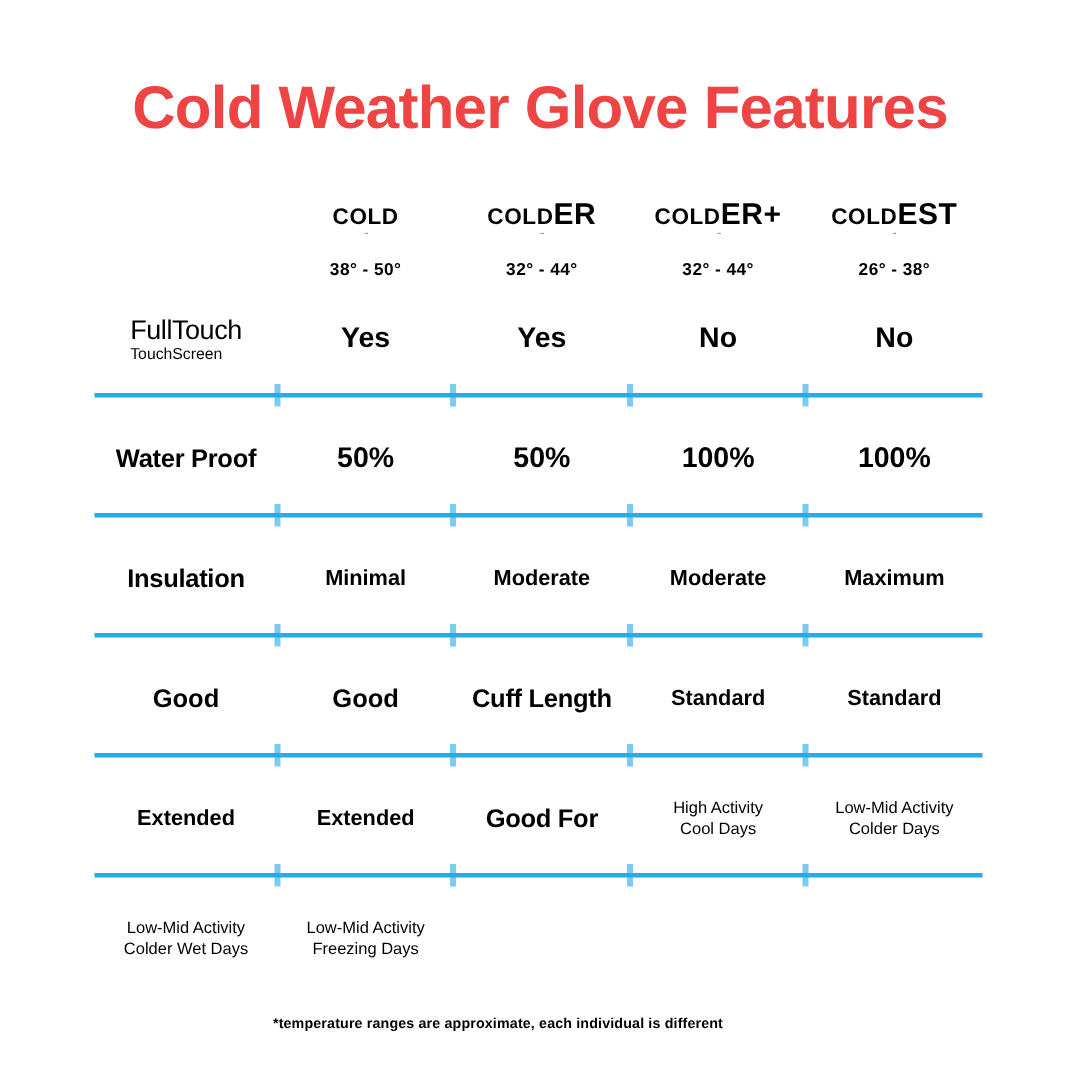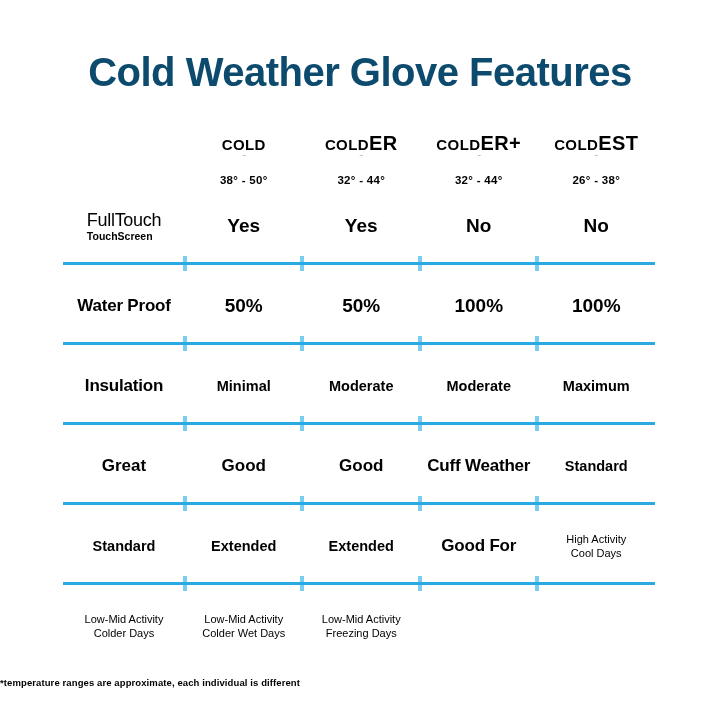--- a/index.html
+++ b/index.html
@@ -4,53 +4,53 @@
 <style>
   html,body { margin:0; padding:0; }
   body {
     width:720px; height:720px; background:#ffffff;
     font-family:"Liberation Sans", sans-serif; color:#000;
     position:relative; overflow:hidden;
   }
   .title {
     position:absolute; top:50px; left:0; width:720px;
     text-align:center; font-size:40px; font-weight:900;
-    letter-spacing:-0.5px; color:#0c4a6e;
+    letter-spacing:-0.5px; color:#ef4444;
   }
   .table {
     position:absolute; left:63px; top:128px; width:592px; height:538px;
   }
   .grid {
     display:grid;
     grid-template-columns:122px repeat(4,117.5px);
     grid-template-rows:58px repeat(6,80px);
     width:592px; height:538px;
   }
   .cell { display:flex; align-items:center; justify-content:center; text-align:center; }
   .hdr { flex-direction:column; justify-content:flex-start; padding-top:5px; }
   .col-name { font-weight:700; letter-spacing:0.4px; line-height:1; white-space:nowrap; }
   .col-name .base { font-size:15px; }
   .col-name .suffix { font-size:20px; }
   .therm { margin-top:2px; }
   .temp-range { font-size:11.5px; font-weight:800; letter-spacing:0.3px; margin-top:18px;text-align:right; }
   .row-label { font-size:17px; font-weight:800; letter-spacing:-0.2px; }
   .ft-block { text-align:left; }
   .ft-main { font-size:18px; font-weight:400; letter-spacing:-0.3px; line-height:1; }
-  .ft-sub { font-size:10.5px; font-weight:700; margin-top:1px; }
+  .ft-sub { font-size:10.5px; font-weight:400; margin-top:1px; }
   .val-lg { font-size:19px; font-weight:700; }
   .val-md { font-size:17px; font-weight:700; }
   .val-sm { font-size:14.5px; font-weight:700; }
   .val-xs { font-size:11px; font-weight:400; line-height:1.3; }
   .divider { position:absolute; left:0; width:592px; height:3px; }
   .divider .line { position:absolute; left:0; top:0; width:592px; height:3px; background:#29abe2; z-index:2; }
   .divider .tick { position:absolute; top:-6px; width:4px; height:15px; background:#79ccf2; z-index:1; }
   .tick.t1 { left:120px; } .tick.t2 { left:237px; } .tick.t3 { left:355px; } .tick.t4 { left:472px; }
   .d1 { top:134px; } .d2 { top:214px; } .d3 { top:294px; } .d4 { top:374px; } .d5 { top:454px; }
   .footnote {
-    position:absolute; top:677px; left:0; width:664px; text-align:left;
+    position:absolute; top:677px; left:0; width:664px; text-align:center;
     font-size:9.5px; font-weight:700; letter-spacing:0.1px;
   }
 </style>
 </head>
 <body>
 
 <div class="title">Cold Weather Glove Features</div>
 
 <div class="table">
   <div class="grid">
@@ -113,25 +113,24 @@
     <div class="cell val-lg">50%</div>
     <div class="cell val-lg">100%</div>
     <div class="cell val-lg">100%</div>
 
     <div class="cell row-label">Insulation</div>
     <div class="cell val-sm">Minimal</div>
     <div class="cell val-sm">Moderate</div>
     <div class="cell val-sm">Moderate</div>
     <div class="cell val-sm">Maximum</div>
 
-    <div class="cell val-md">Great</div>
     <div class="cell val-md">Good</div>
     <div class="cell val-md">Good</div>
 
-    <div class="cell row-label">Cuff Weather</div>
+    <div class="cell row-label">Cuff Length</div>
     <div class="cell val-sm">Standard</div>
     <div class="cell val-sm">Standard</div>
     <div class="cell val-sm">Extended</div>
     <div class="cell val-sm">Extended</div>
 
     <div class="cell row-label">Good For</div>
     <div class="cell val-xs">
       <div>
           <div>High Activity</div>
           <div>Cool Days</div>

